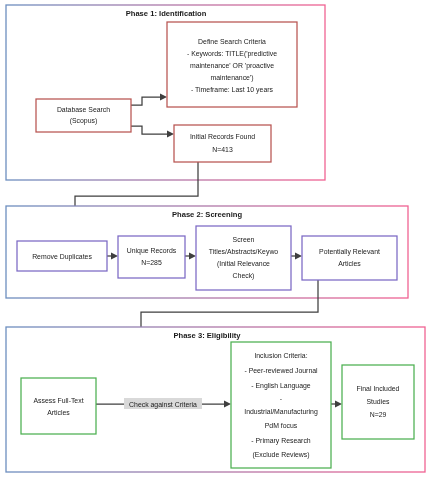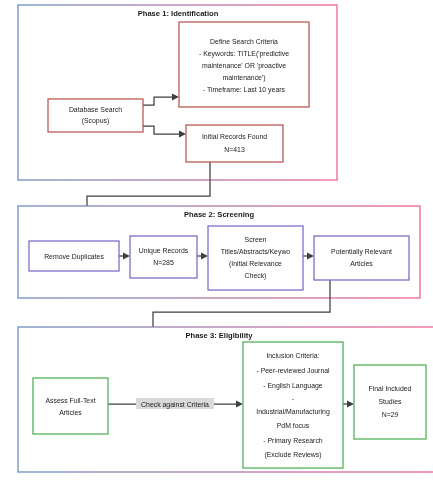--- a/index.html
+++ b/index.html
@@ -1,18 +1,18 @@
 <!DOCTYPE html>
 <html><head>
 <meta charset="utf-8">
 <style>
   html,body{margin:0;padding:0;background:#ffffff;}
   body{width:433px;height:480px;overflow:hidden;
        font-family:"Liberation Sans","DejaVu Sans",sans-serif;}
-  #stage{position:relative;width:343px;height:480px;margin-left:12px;}
+  #stage{position:relative;width:343px;height:480px;}
   svg{position:absolute;left:0;top:0;}
   text{font-family:"Liberation Sans","DejaVu Sans",sans-serif;fill:#1a1a1a;}
   .phase-title{font-size:7.6px;font-weight:bold;text-anchor:middle;}
   .node-txt{font-size:6.9px;text-anchor:middle;}
   .edge-lbl{font-size:6.9px;text-anchor:middle;}
   .flowline{fill:none;stroke:#3f3f3f;stroke-width:1.25;}
   .arrowhead{fill:#3f3f3f;}
   .lbl-bg{fill:#d9d9d9;}
   .phase-box{fill:#ffffff;stroke-width:1.3;}
   .node-box{fill:#ffffff;stroke-width:1.25;}

